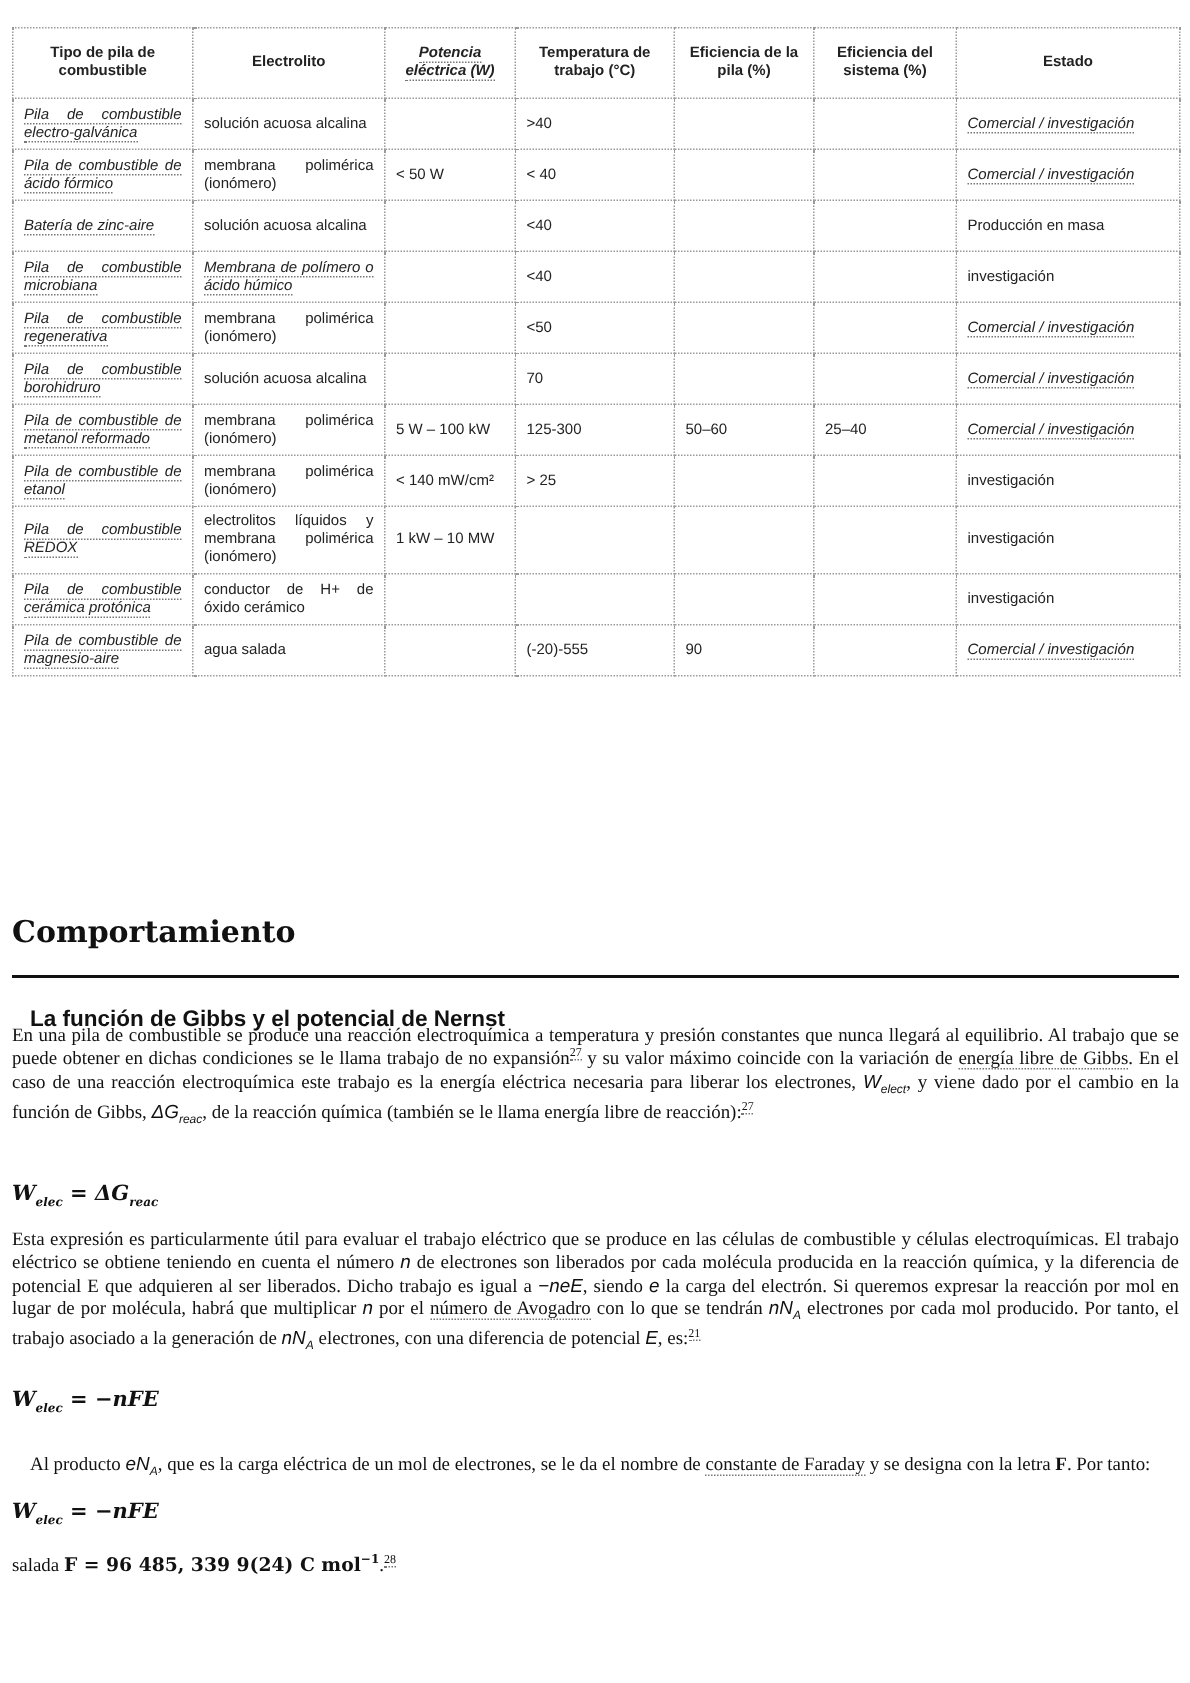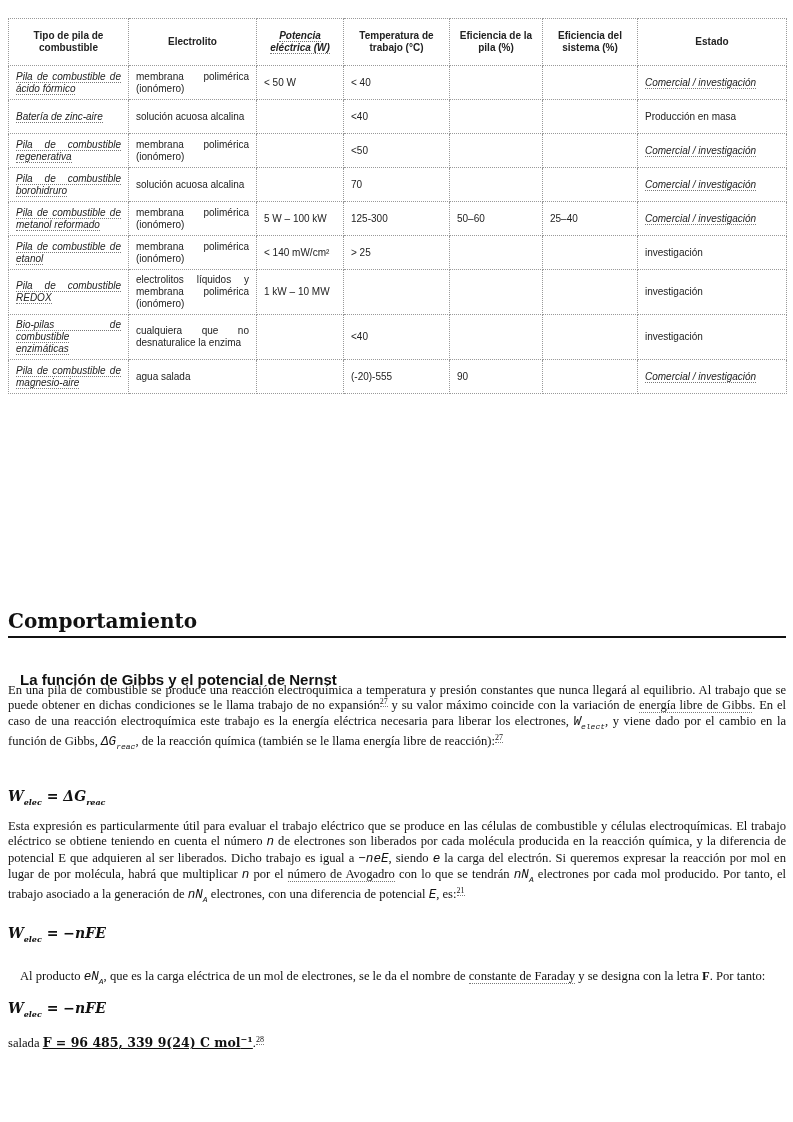--- a/index.html
+++ b/index.html
@@ -7,27 +7,27 @@
   .page { position: absolute; left: 8px; top: 18px; width: 778px; }
   table.fc { border-collapse: collapse; width: 778px; font-family: "Liberation Sans", sans-serif; font-size: 10px; line-height: 12px; color: #222; table-layout: fixed; }
   table.fc th, table.fc td { border: 1px dotted #999; vertical-align: middle; padding: 3px 7px; }
   table.fc th { font-weight: bold; text-align: center; height: 42px; padding: 2px 6px; }
   table.fc td { height: 27px; }
   table.fc tr.tall td { height: 59px; }
   table.fc tr.mid td { height: 38px; }
   td.just { text-align: justify; text-align-last: left; }
   .lnk { border-bottom: 1px dotted #777; font-style: italic; }
   .big { font-size: 12.5px; line-height: 15px; }
-  h2.sec { font-family: "DejaVu Serif", serif; font-weight: bold; font-size: 20px; margin: 0; position: absolute; left: 8px; top: 609px; width: 778px; border-bottom: 2px solid #111; padding-bottom: 3px; letter-spacing: 0px; }
+  h2.sec { font-family: "DejaVu Serif", serif; font-weight: bold; font-size: 20px; margin: 0; position: absolute; left: 8px; top: 609px; width: 778px; border-bottom: 2px solid #111; padding-bottom: 17px; letter-spacing: 0px; }
   h3.sub { font-family: "Liberation Sans", sans-serif; font-weight: bold; font-size: 15px; margin: 12px; position: absolute; left: 8px; top: 659px; }
   .txt { position: absolute; left: 8px; width: 778px; font-family: "Liberation Serif", serif; font-size: 12.6px; line-height: 15.4px; text-align: justify; color: #111; }
   .eq { position: absolute; left: 8px; font-family: "DejaVu Serif", serif; font-weight: bold; font-style: italic; font-size: 14px; color: #111; }
   .eq sub { font-size: 8px; margin-top: 22px; }
   sup.ref { font-size: 8px; vertical-align: super; line-height: 0; border-bottom: 1px dotted #777; }
-  i.m { font-family: Liberation Mono, monospace; font-style: italic; }
+  i.m { font-family: Liberation Sans, sans-serif; font-style: italic; }
   i.m sub { font-size: 8px; }
   .u { border-bottom: 1px dotted #777; }
   .bold { font-weight: bold; }
 </style>
 </head>
 <body>
 
 <div class="page">
   <table class="fc">
     <colgroup>
@@ -45,36 +45,54 @@
         <th>Electrolito</th>
         <th><span class="lnk">Potencia eléctrica (W)</span></th>
         <th>Temperatura de trabajo (°C)</th>
         <th>Eficiencia de la pila (%)</th>
         <th>Eficiencia del sistema (%)</th>
         <th>Estado</th>
       </tr>
     </thead>
     <tbody>
       <tr>
+        <td class="just"><span class="lnk">Pila de combustible electro-galvánica</span></td>
+        <td class="just">solución acuosa alcalina</td>
+        <td></td>
+        <td>&gt;40</td>
+        <td></td>
+        <td></td>
+        <td><span class="lnk">Comercial / investigación</span></td>
+      </tr>
+      <tr>
         <td class="just"><span class="lnk">Pila de combustible de ácido fórmico</span></td>
         <td class="just">membrana polimérica (ionómero)</td>
         <td>&lt; 50 W</td>
         <td>&lt; 40</td>
         <td></td>
         <td></td>
         <td><span class="lnk">Comercial / investigación</span></td>
       </tr>
       <tr>
         <td><span class="lnk">Batería de zinc-aire</span></td>
         <td class="just">solución acuosa alcalina</td>
         <td></td>
         <td>&lt;40</td>
         <td></td>
         <td></td>
         <td>Producción en masa</td>
+      </tr>
+      <tr>
+        <td class="just"><span class="lnk">Pila de combustible microbiana</span></td>
+        <td class="just"><span class="lnk">Membrana de polímero o ácido húmico</span></td>
+        <td></td>
+        <td>&lt;40</td>
+        <td></td>
+        <td></td>
+        <td>investigación</td>
       </tr>
       <tr>
         <td class="just"><span class="lnk">Pila de combustible regenerativa</span></td>
         <td class="just">membrana polimérica (ionómero)</td>
         <td></td>
         <td>&lt;50</td>
         <td></td>
         <td></td>
         <td><span class="lnk">Comercial / investigación</span></td>
       </tr>
@@ -107,25 +125,25 @@
       </tr>
       <tr class="mid">
         <td class="just"><span class="lnk">Pila de combustible REDOX</span></td>
         <td class="just">electrolitos líquidos y membrana polimérica (ionómero)</td>
         <td>1 kW – 10 MW</td>
         <td></td>
         <td></td>
         <td></td>
         <td>investigación</td>
       </tr>
-      <tr class="mid">
-        <td class="just"><span class="lnk">Bio-pilas de combustible enzimáticas</span></td>
-        <td class="just">cualquiera que no desnaturalice la enzima</td>
+      <tr>
+        <td class="just"><span class="lnk">Pila de combustible cerámica protónica</span></td>
+        <td class="just">conductor de H+ de óxido cerámico</td>
         <td></td>
-        <td>&lt;40</td>
+        <td></td>
         <td></td>
         <td></td>
         <td>investigación</td>
       </tr>
       <tr>
         <td class="just"><span class="lnk">Pila de combustible de magnesio-aire</span></td>
         <td>agua salada</td>
         <td></td>
         <td>(-20)-555</td>
         <td>90</td>
@@ -144,13 +162,13 @@
 <div class="eq" style="top:788px;"><span>W</span><sub>elec</sub><span> = ΔG</span><sub>reac</sub></div>
 
 <p class="txt" style="top:819px; margin:0;"><span>Esta expresión es particularmente útil para evaluar el trabajo eléctrico que se produce en las células de combustible y células electroquímicas. El trabajo eléctrico se obtiene teniendo en cuenta el número </span><i class="m">n</i><span> de electrones son liberados por cada molécula producida en la reacción química, y la diferencia de potencial E que adquieren al ser liberados. Dicho trabajo es igual a </span><i class="m">−neE</i><span>, siendo </span><i class="m">e</i><span> la carga del electrón. Si queremos expresar la reacción por mol en lugar de por molécula, habrá que multiplicar </span><i class="m">n</i><span> por el </span><span class="u">número de Avogadro</span><span> con lo que se tendrán </span><i class="m"><span>nN</span><sub>A</sub></i><span> electrones por cada mol producido. Por tanto, el trabajo asociado a la generación de </span><i class="m"><span>nN</span><sub>A</sub></i><span> electrones, con una diferencia de potencial </span><i class="m">E</i><span>, es:</span><sup class="ref">21</sup></p>
 
 <div class="eq" style="top:925px;"><span>W</span><sub>elec</sub><span> = −nFE</span></div>
 
 <p class="txt" style="top:957px; margin:12px;"><span>Al producto </span><i class="m"><span>eN</span><sub>A</sub></i><span>, que es la carga eléctrica de un mol de electrones, se le da el nombre de </span><span class="u">constante de Faraday</span><span> y se designa con la letra </span><span class="bold">F</span><span>. Por tanto:</span></p>
 
 <div class="eq" style="top:1000px;"><span>W</span><sub>elec</sub><span> = −nFE</span></div>
 
-<p class="txt" style="top:1032px; margin:0;"><span>salada </span><span style="font-family:'DejaVu Serif',serif;font-weight:bold;font-size:12.5px;text-decoration:underline;"><span>F = 96 485, 339 9(24) C mol</span><sup style="font-size:8px;">−1</sup></span><span>.</span><sup class="ref">28</sup></p>
+<p class="txt" style="top:1032px; margin:0;"><span>salada </span><span style="font-family:'DejaVu Serif',serif;font-weight:bold;font-size:12.5px;"><span>F = 96 485, 339 9(24) C mol</span><sup style="font-size:8px;">−1</sup></span><span>.</span><sup class="ref">28</sup></p>
 
 </body></html>

